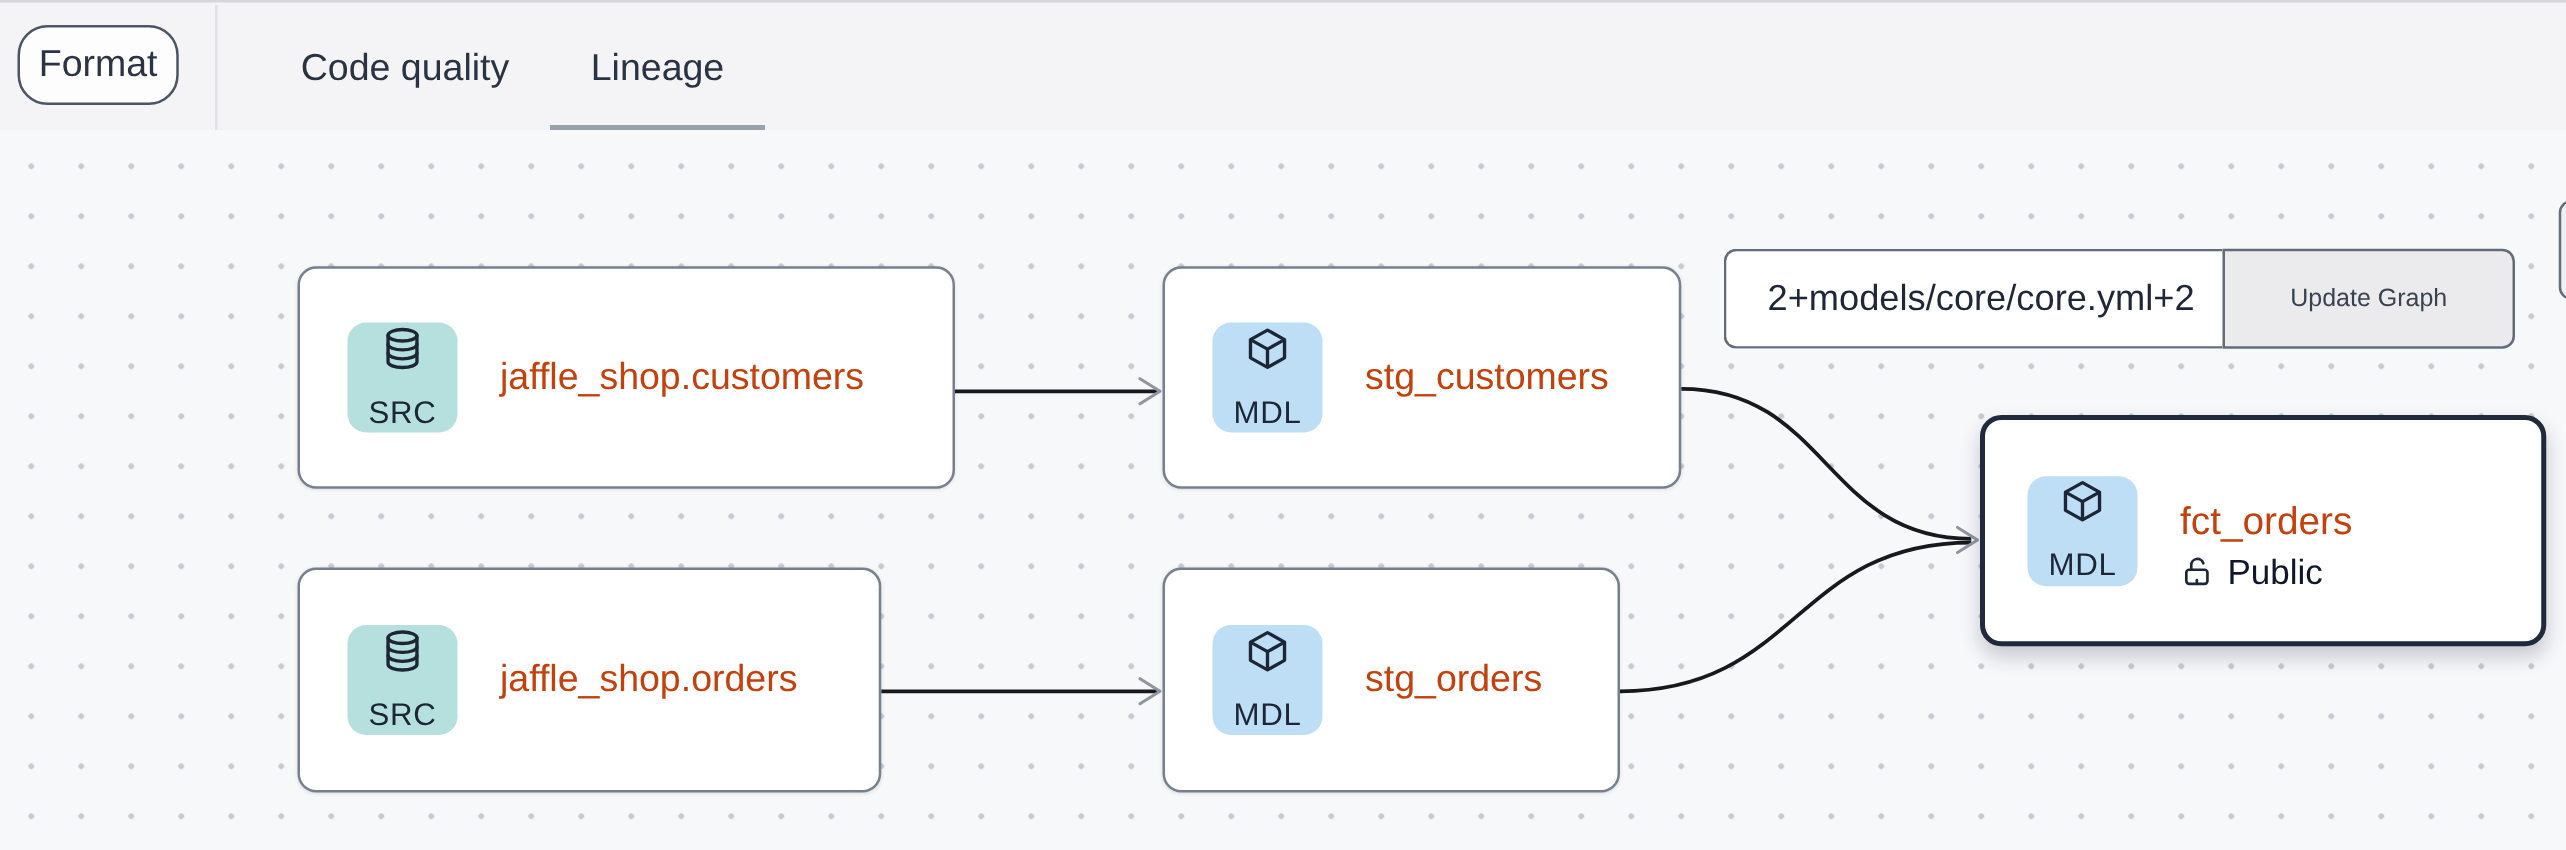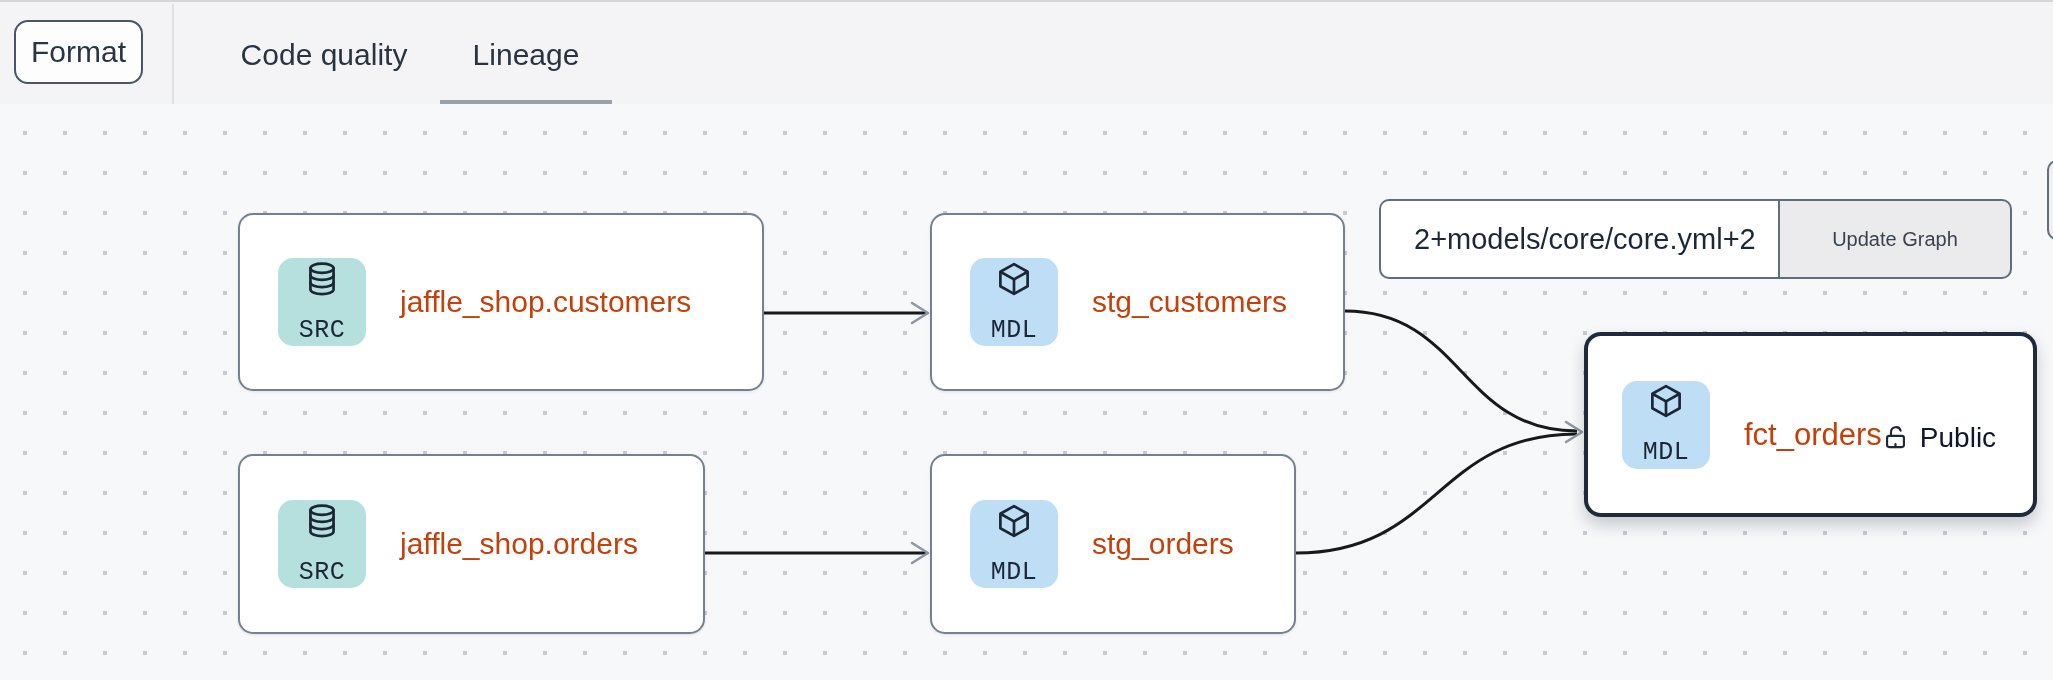--- a/index.html
+++ b/index.html
@@ -14,21 +14,21 @@
   
   .topbar {
     position: absolute; left: 0; top: 0; width: 2053px; height: 104px;
     background: #f4f4f6;
     border-top: 2px solid #d5d6da;
   }
   .format-btn {
     position: absolute; left: 14px; top: 18px; width: 129px; height: 64px;
     background: #fdfdfe;
     border: 2.5px solid #4b5566;
-    border-radius: 14px;
+    border-radius: 24px;
     font-size: 30px; color: #2b3445;
     display: flex; align-items: center; justify-content: center;
     cursor: pointer;
   }
   .topbar-divider {
     position: absolute; left: 172px; top: 2px; width: 2px; height: 102px;
     background: #e1e2e5;
   }
   .tab {
     position: absolute; top: 2px; height: 102px;
@@ -71,27 +71,26 @@
     left: 1584px; top: 228px; width: 453px; height: 185px;
     border: 4px solid #1f2b3d; border-radius: 17px;
     padding-left: 34px;
     box-shadow: 0 8px 16px rgba(25,35,55,0.22);
   }
   .badge {
     width: 88px; height: 88px; border-radius: 15px;
     flex: 0 0 auto;
     display: flex; flex-direction: column; align-items: center; justify-content: center;
     gap: 18px;
-    font-family: Liberation Mono, monospace;
   }
   .badge-src { background: #b5e0dd; }
   .badge-mdl { background: #bedef6; }
   .badge-label { font-size: 25px; color: #1d2636; letter-spacing: 0.5px; }
   .node-title { font-size: 30px; color: #c2410c; white-space: nowrap; }
-  .node-text-col { display: flex; justify-content: center; margin-top: 21px; }
+  .node-text-col { display: flex; flex-direction: column; justify-content: center; margin-top: 21px; }
   .node-text-col .node-title { font-size: 31px; line-height: 40px; }
   .node-meta {
     display: flex; align-items: center; gap: 11px;
     margin-top: 5px; font-size: 28px; color: #0f172a;
   }
   .icon { display: inline-flex; }
 
   
   .graph-controls {
     position: absolute; left: 1379px; top: 56px; height: 80px;

